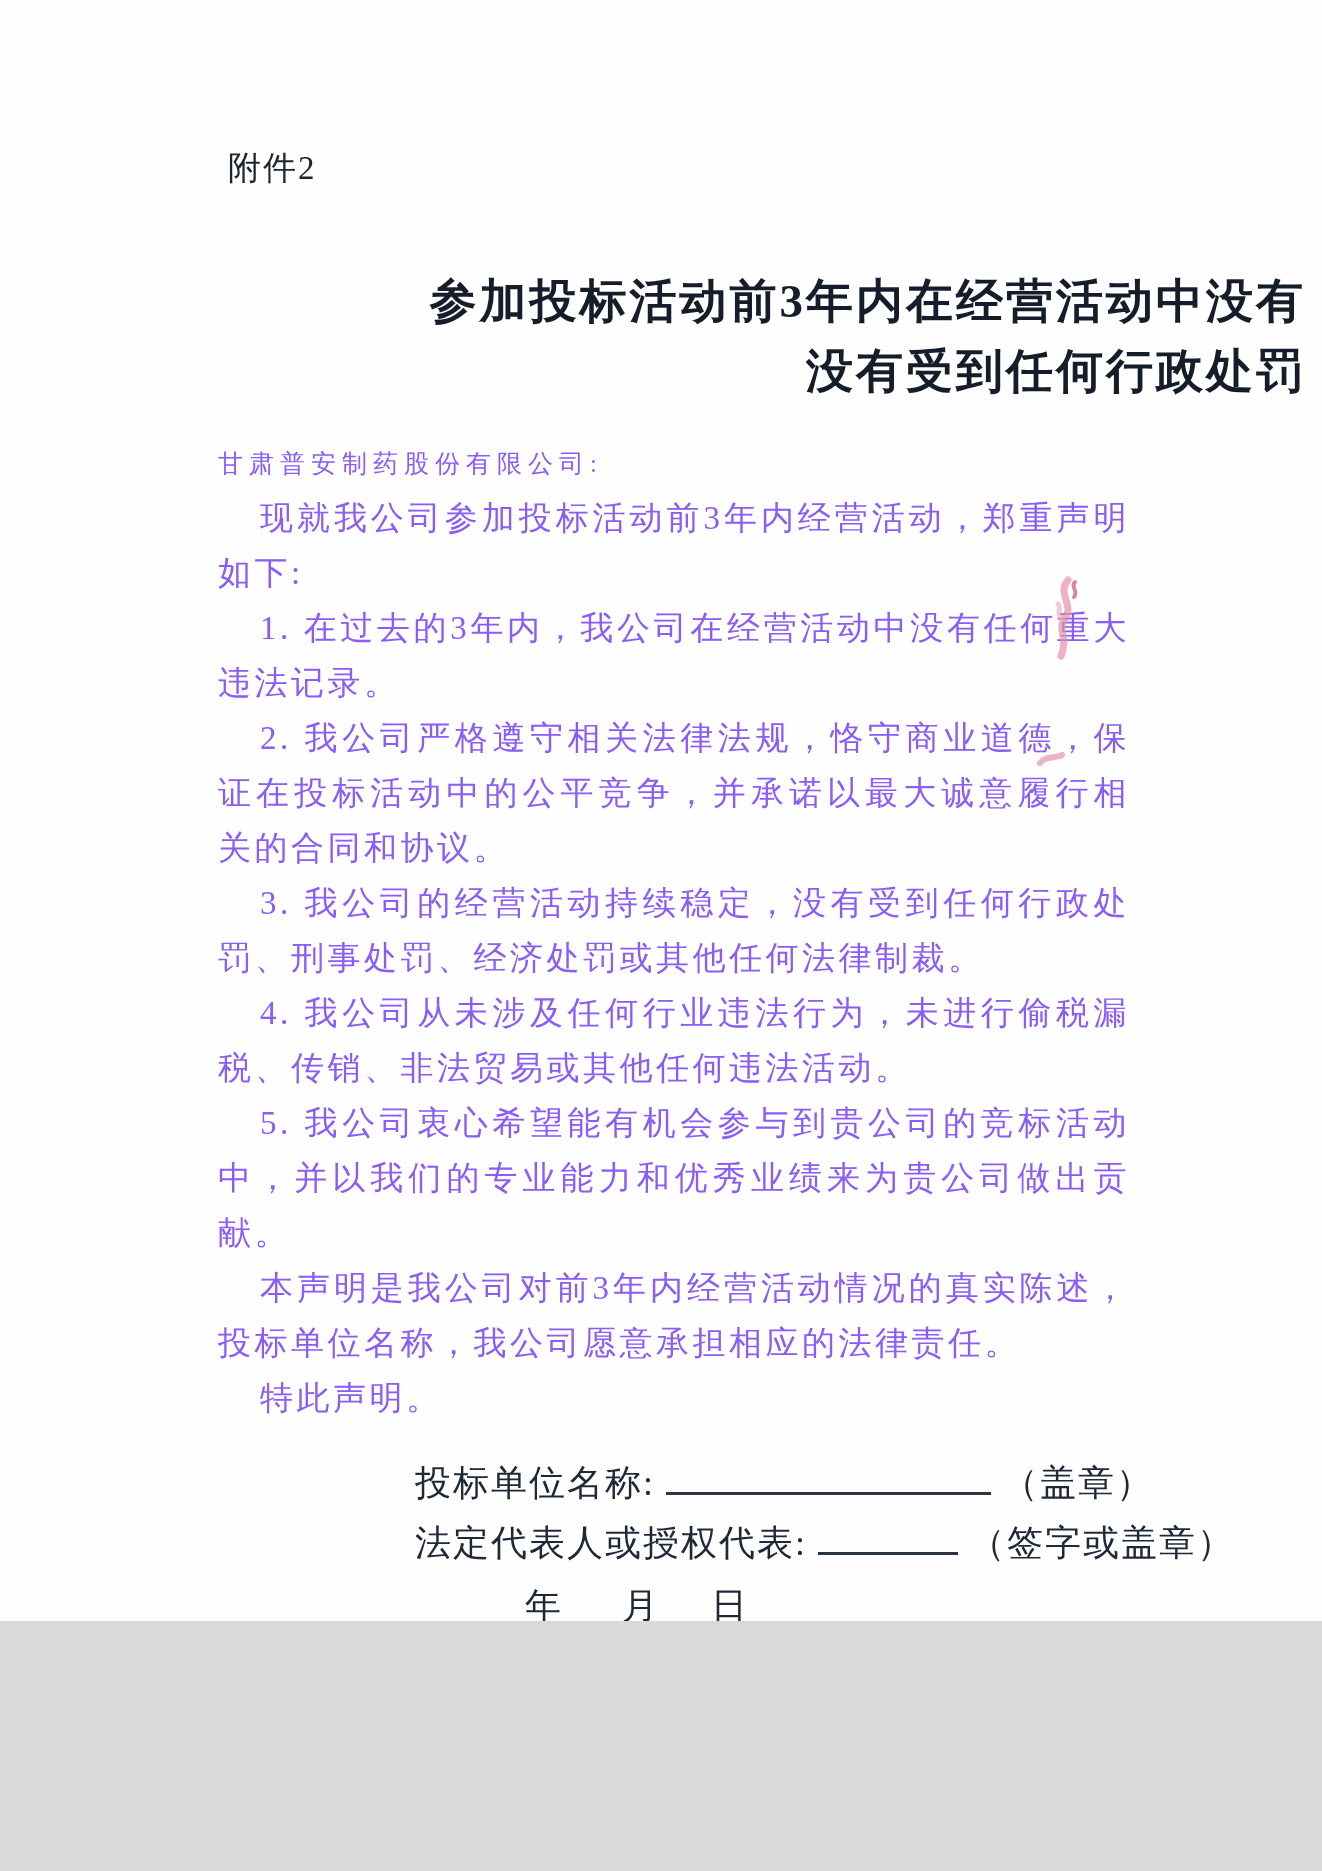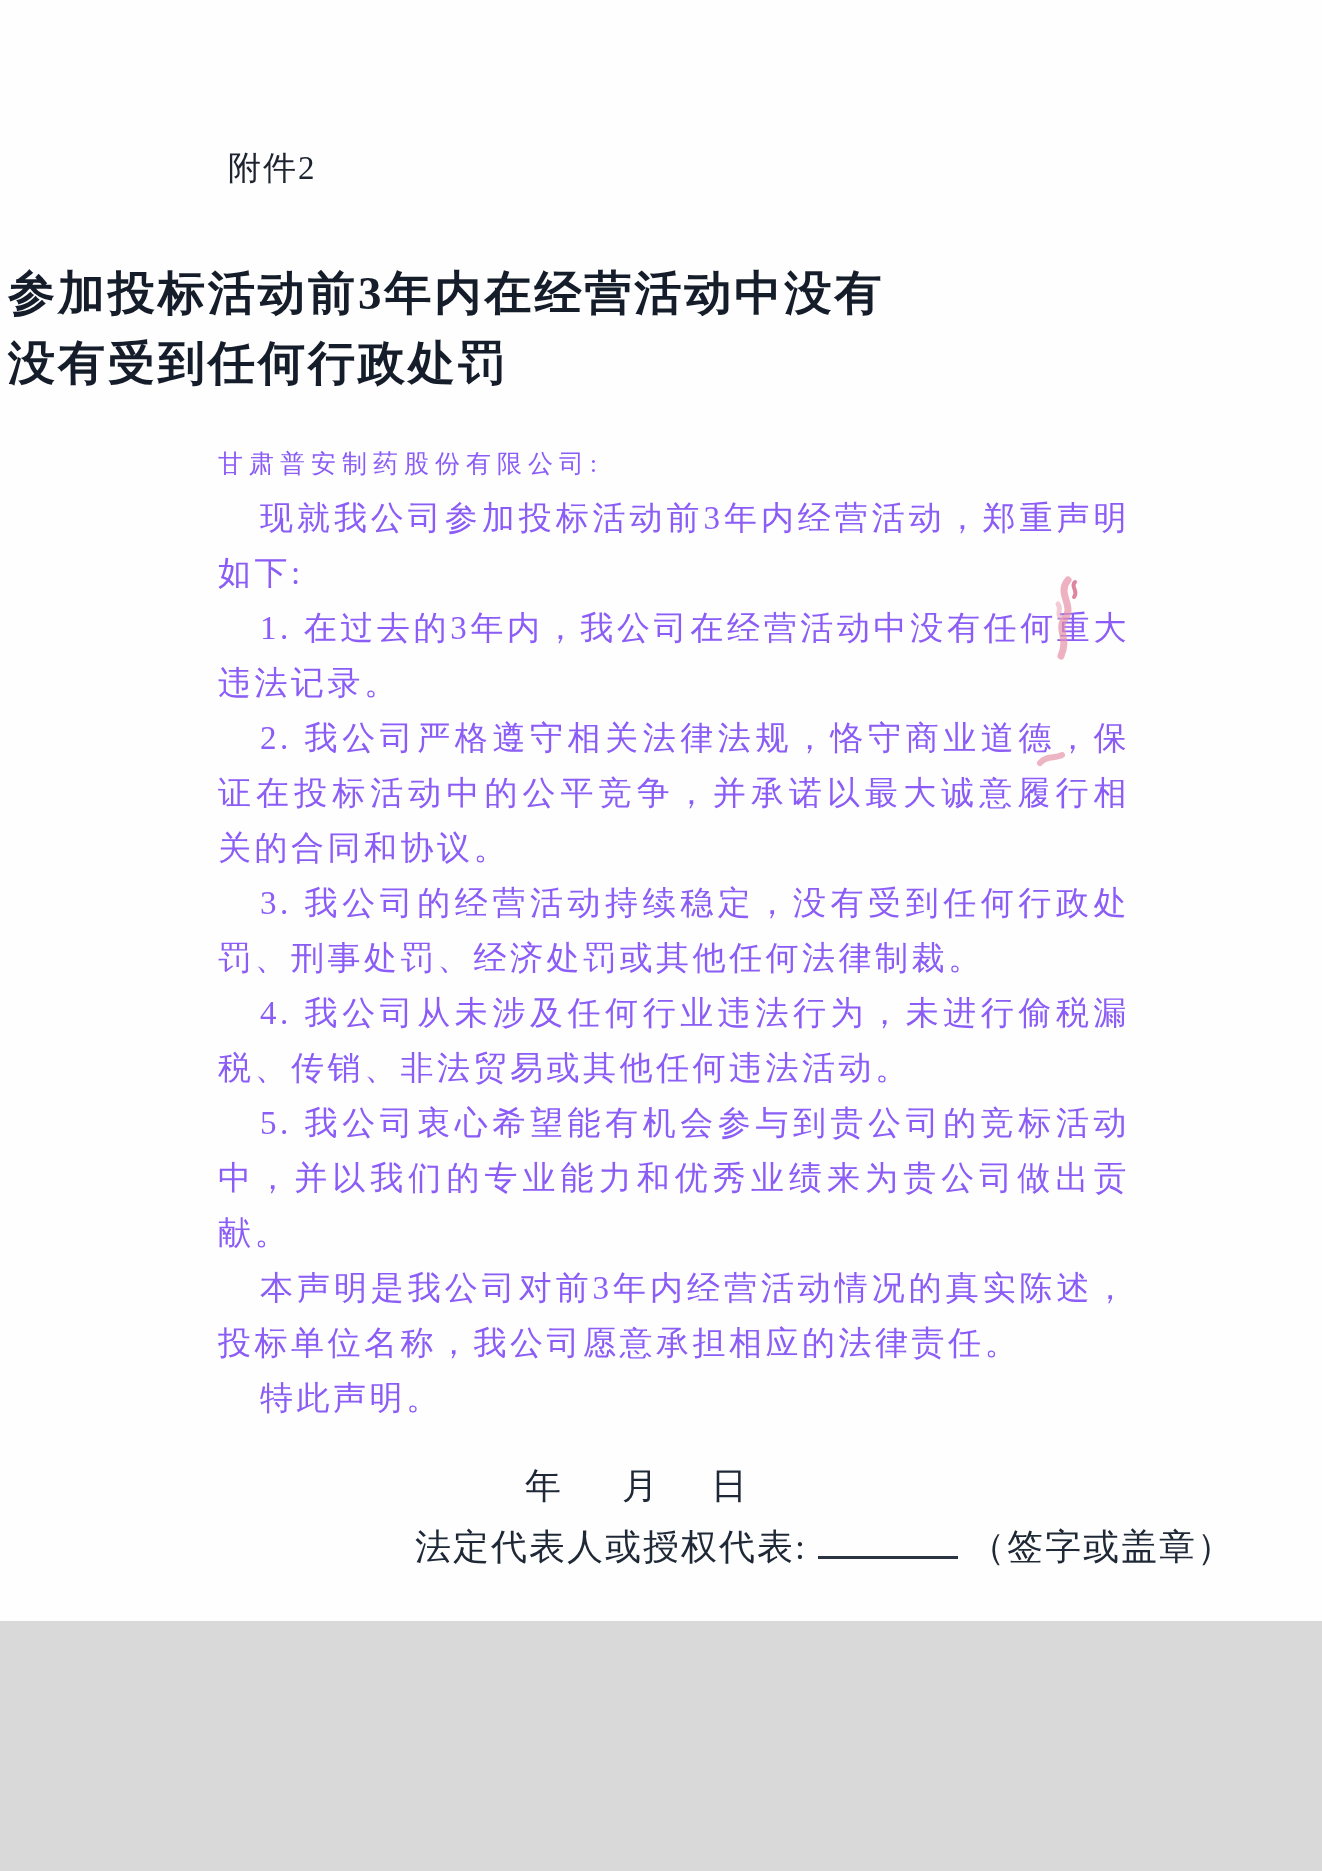--- a/index.html
+++ b/index.html
@@ -23,22 +23,22 @@
     font-size: 33px;
     letter-spacing: 2px;
     color: #1d2430;
   }
 
   .doc-title {
     position: absolute;
     left: 0;
     right: 0;
     top: 250px;
-    margin: 8px;
-    text-align: left;
+    margin: 16px;
+    text-align: right;
     font-size: 47px;
     font-weight: bold;
     line-height: 70px;
     letter-spacing: 3px;
     color: #161d2a;
   }
 
   .content {
     position: absolute;
     left: 218px;
@@ -113,29 +113,34 @@
     <p>1. 在过去的3年内，我公司在经营活动中没有任何重大违法记录。</p>
     <p>2. 我公司严格遵守相关法律法规，恪守商业道德，保证在投标活动中的公平竞争，并承诺以最大诚意履行相关的合同和协议。</p>
     <p>3. 我公司的经营活动持续稳定，没有受到任何行政处罚、刑事处罚、经济处罚或其他任何法律制裁。</p>
     <p>4. 我公司从未涉及任何行业违法行为，未进行偷税漏税、传销、非法贸易或其他任何违法活动。</p>
     <p>5. 我公司衷心希望能有机会参与到贵公司的竞标活动中，并以我们的专业能力和优秀业绩来为贵公司做出贡献。</p>
     <p>本声明是我公司对前3年内经营活动情况的真实陈述，投标单位名称，我公司愿意承担相应的法律责任。</p>
     <p>特此声明。</p>
   </div>
 
   <div class="signature">
-    <div class="sig-row date-row">
-      <span class="date-y">年</span>
-      <span class="date-m">月</span>
-      <span class="date-d">日</span>
+    <div class="sig-row">
+      <span>投标单位名称:</span>
+      <span class="blank blank-long"></span>
+      <span>（盖章）</span>
     </div>
     <div class="sig-row">
       <span>法定代表人或授权代表:</span>
       <span class="blank blank-short"></span>
       <span>（签字或盖章）</span>
+    </div>
+    <div class="sig-row date-row">
+      <span class="date-y">年</span>
+      <span class="date-m">月</span>
+      <span class="date-d">日</span>
     </div>
   </div>
 
   <div class="page-number">5</div>
 
   <svg class="scan-mark scan-mark-a" width="58" height="84" viewBox="0 0 58 84">
     <path d="M34 4 C22 18, 42 30, 30 44 C23 53, 35 62, 27 80" stroke="#e690a6" stroke-width="7" fill="none" opacity="0.7" stroke-linecap="round"></path>
     <path d="M41 6 C36 11, 45 15, 40 21" stroke="#d9708f" stroke-width="4" fill="none" opacity="0.85" stroke-linecap="round"></path>
     <path d="M24 28 C28 33, 22 38, 27 42" stroke="#eba8ba" stroke-width="5" fill="none" opacity="0.6" stroke-linecap="round"></path>
   </svg>

